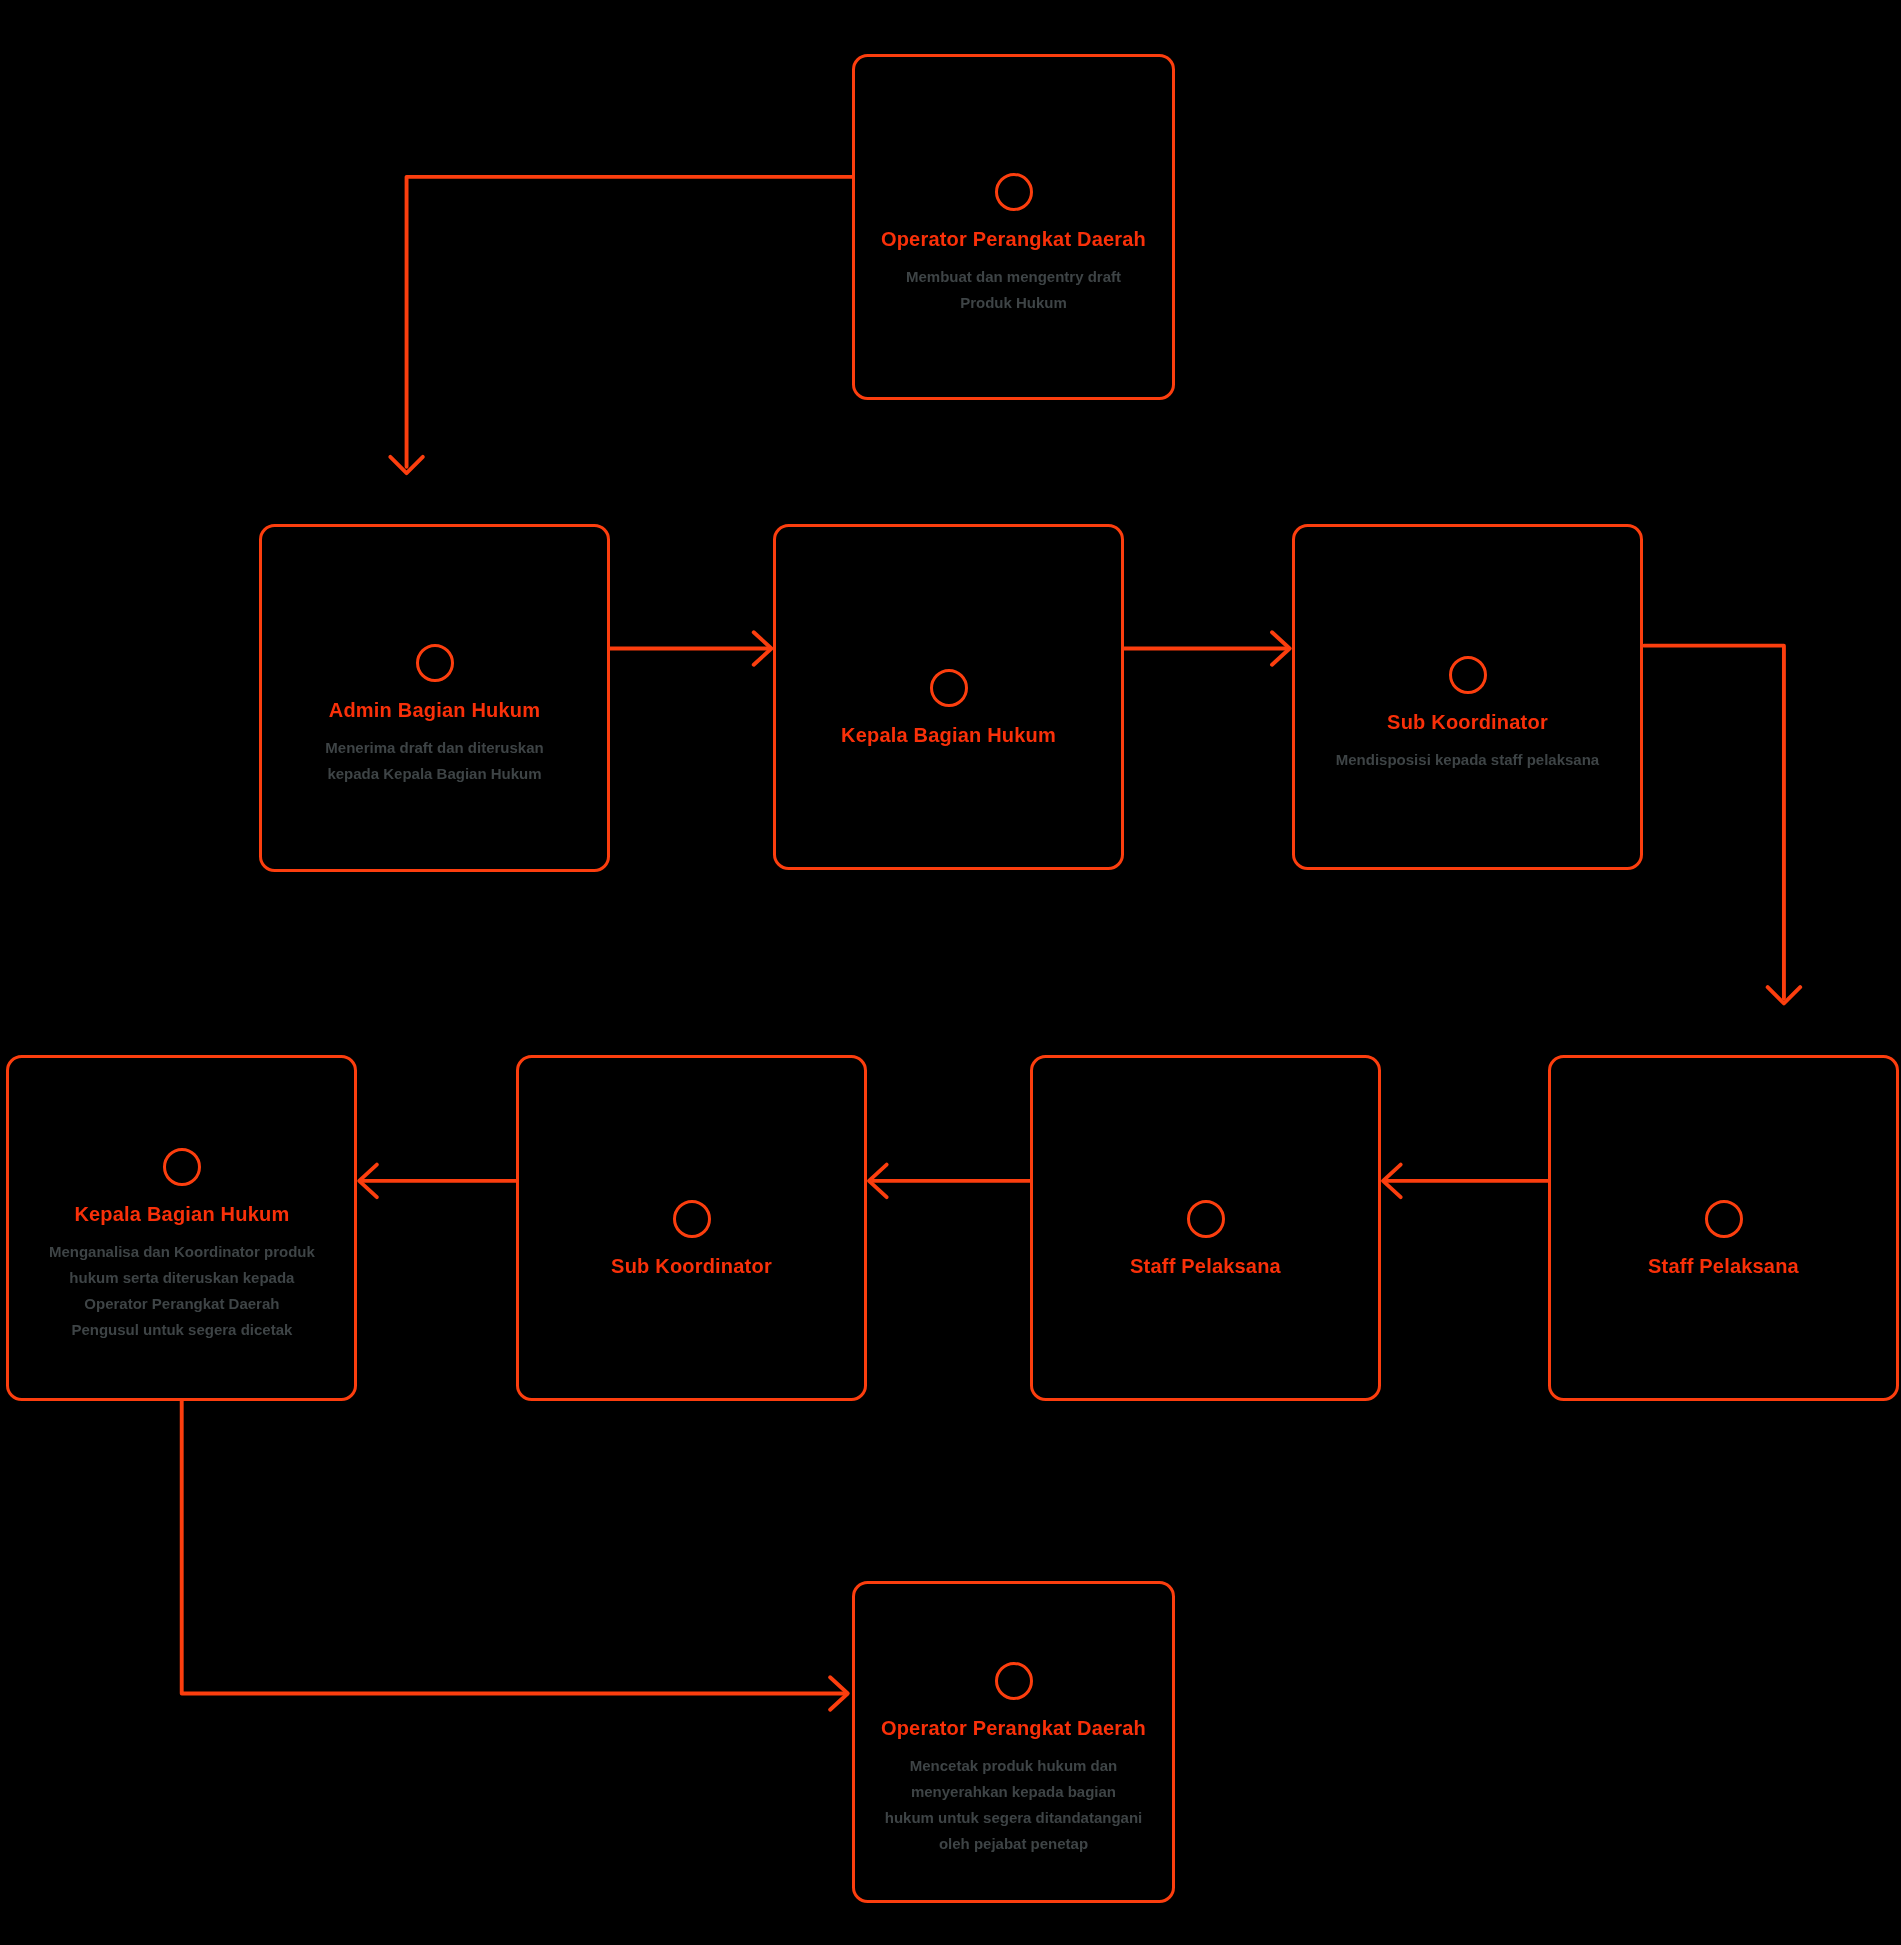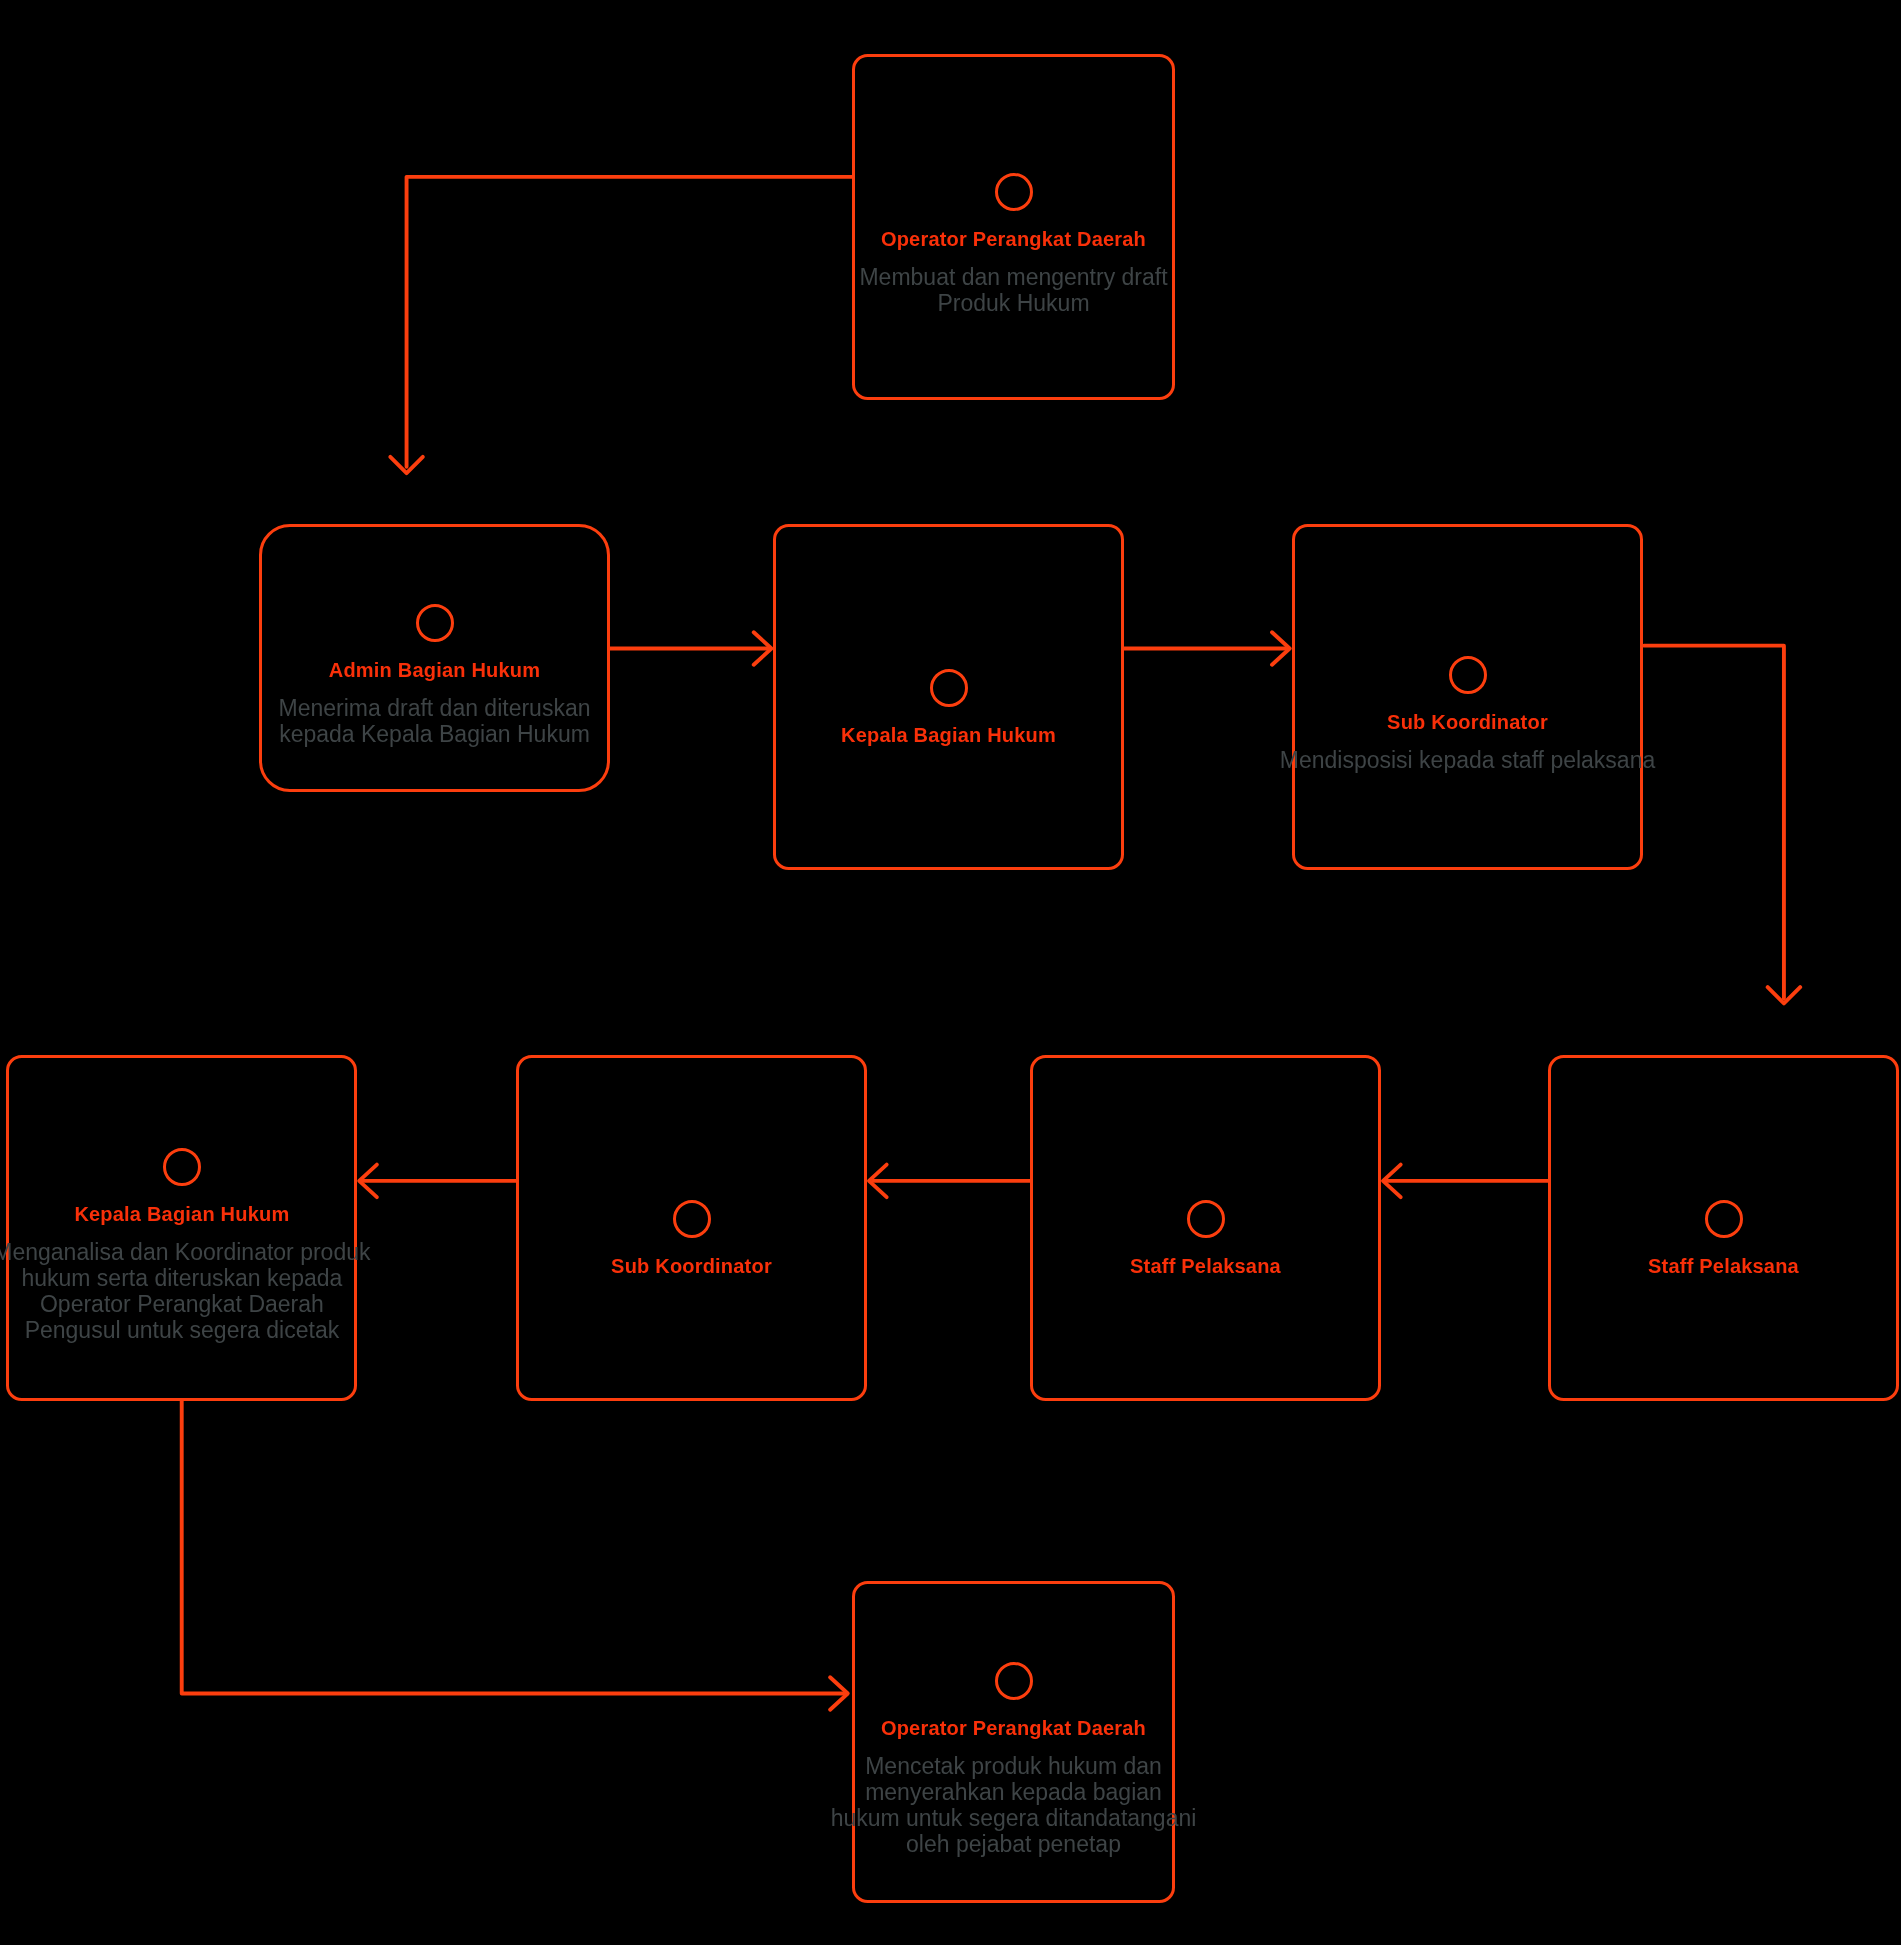--- a/index.html
+++ b/index.html
@@ -57,23 +57,23 @@
   .node-title {
     color: var(--title);
     font-size: 20px;
     font-weight: bold;
     letter-spacing: 0.2px;
     white-space: nowrap;
     margin-bottom: 12.7px;
   }
   .node-subtitle {
     color: var(--subtitle);
-    font-size: 23px;
+    font-size: 15px;
     line-height: 26px;
-    font-weight: 400;
+    font-weight: 700;
   }
   .node-subtitle .line {
     display: block;
     white-space: nowrap;
   }
 </style>
 </head>
 <body>
 
 <div class="canvas">
@@ -107,21 +107,21 @@
 
   <div class="node" style="left:852px; top:5.7px; width:323px; height:346px;">
     <div class="circle-icon"></div>
     <div class="node-title">Operator Perangkat Daerah</div>
     <div class="node-subtitle">
       <span class="line">Membuat dan mengentry draft</span>
       <span class="line">Produk Hukum</span>
     </div>
   </div>
 
-  <div class="node" style="left:259px; top:476px; width:351px; height:268px;border-radius:31px;">
+  <div class="node" style="left:259px; top:476px; width:351px; height:348px;">
     <div class="circle-icon"></div>
     <div class="node-title">Admin Bagian Hukum</div>
     <div class="node-subtitle">
       <span class="line">Menerima draft dan diteruskan</span>
       <span class="line">kepada Kepala Bagian Hukum</span>
     </div>
   </div>
 
   <div class="node" style="left:773px; top:476px; width:351px; height:346px;">
     <div class="circle-icon"></div>

